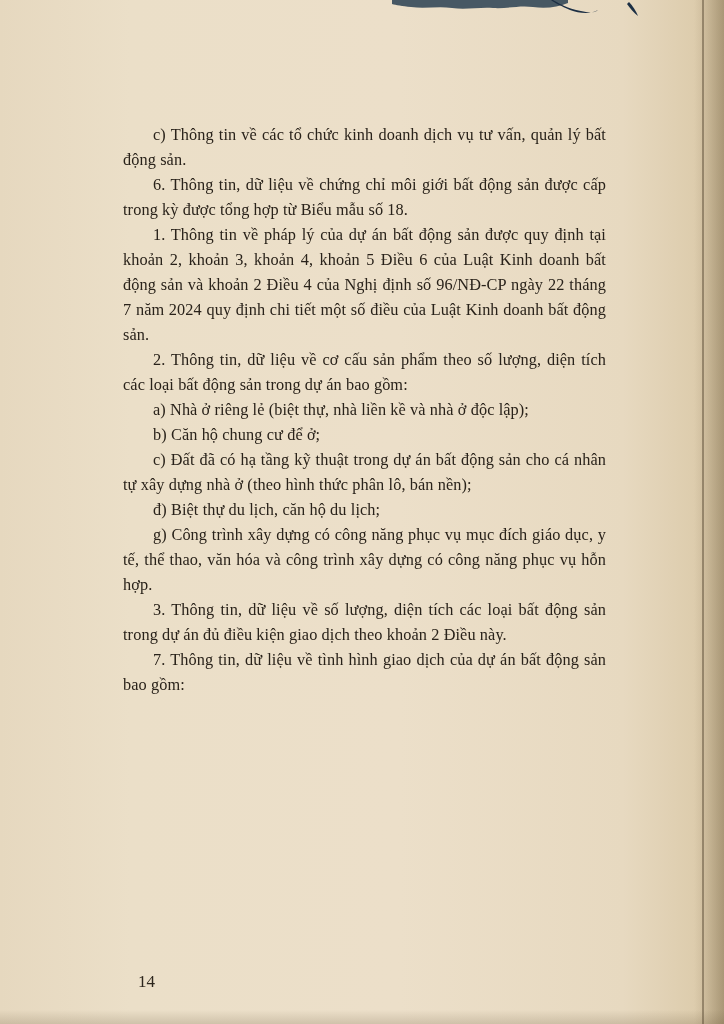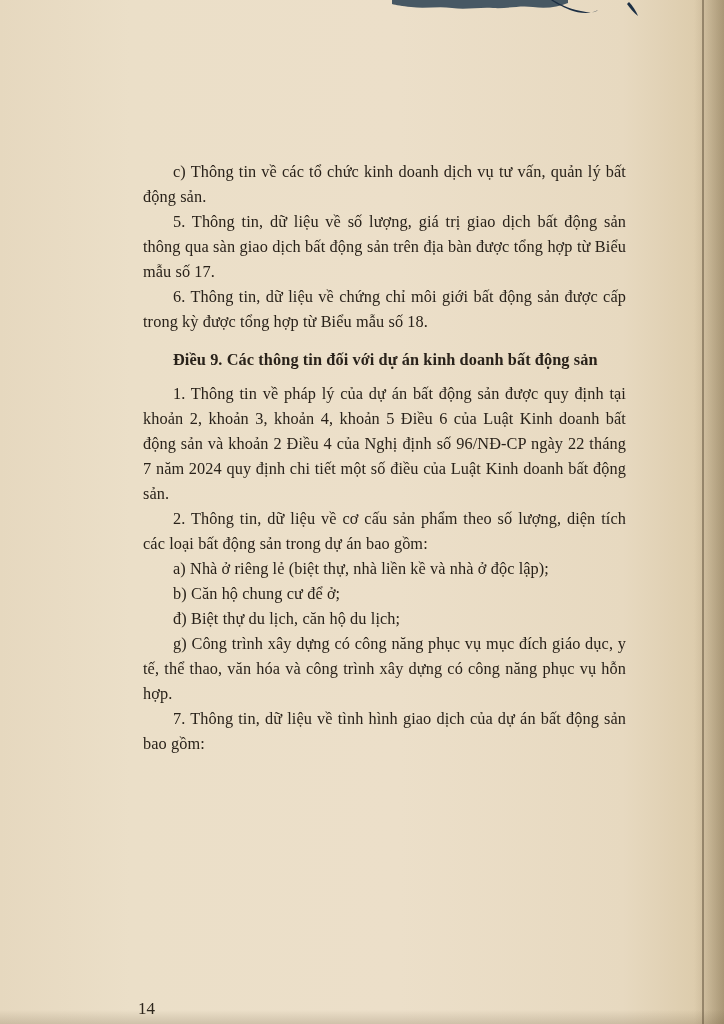--- a/index.html
+++ b/index.html
@@ -12,42 +12,41 @@
     width: 724px;
     height: 1024px;
     margin: 0 auto;
     overflow: hidden;
     background: linear-gradient(90deg, #e6d8bf 0%, #ebdfc8 18%, #ecdfc9 55%, #e7d9c0 86%, #dccbab 97%, #cdbb98 100%);
     font-family: "Liberation Serif", "DejaVu Serif", serif;
     color: #29221a;
   }
   .content {
     position: absolute;
-    left: 143px;
+    left: 123px;
     top: 122px;
     width: 483px;
     font-size: 16.3px;
     line-height: 25px;
     text-align: justify;
     letter-spacing: 0.1px;
-    margin-top: 37px;
   }
   .content p {
     margin: 0;
     text-indent: 30px;
   }
   .content p.heading {
     font-weight: bold;
     margin-top: 13px;
     margin-bottom: 9px;
   }
   .page-number {
     position: absolute;
     left: 138px;
-    top: 999px;
+    top: 972px;
     font-size: 17px;
     color: #2c251c;
   }
   .top-marks {
     position: absolute;
     top: 0;
     left: 0;
     pointer-events: none;
   }
   .edge-line {
@@ -81,29 +80,29 @@
 <div class="page">
 
   <svg class="top-marks" width="724" height="30" viewBox="0 0 724 30">
     <path d="M392,0 L568,0 L568,3 C558,7 546,9 533,7 C519,5 507,9 493,8 C479,7 466,10 452,8 C438,6 425,9 411,7 C402,6 396,5 392,4 Z" fill="#2a4152" opacity="0.85"></path>
     <path d="M553,0 C561,5 572,10 586,12 C592,13 596,12 598,10 C592,14 580,14 570,10 C561,6 555,3 551,0 Z" fill="#1c2f44"></path>
     <path d="M629,2 C633,6 636,11 638,16 C634,13 630,8 627,4 Z" fill="#1c2f44"></path>
   </svg>
 
   <div class="content">
     <p>c) Thông tin về các tổ chức kinh doanh dịch vụ tư vấn, quản lý bất động sản.</p>
-    <p>5. Thông tin, dữ liệu về số lượng, giá trị giao dịch bất động sản thông qua sàn giao dịch bất động sản trên địa bàn được tổng hợp từ Biểu mẫu số 17.</p>
     <p>6. Thông tin, dữ liệu về chứng chỉ môi giới bất động sản được cấp trong kỳ được tổng hợp từ Biểu mẫu số 18.</p>
-    <p class="heading">Điều 9. Các thông tin đối với dự án kinh doanh bất động sản</p>
     <p>1. Thông tin về pháp lý của dự án bất động sản được quy định tại khoản 2, khoản 3, khoản 4, khoản 5 Điều 6 của Luật Kinh doanh bất động sản và khoản 2 Điều 4 của Nghị định số 96/NĐ-CP ngày 22 tháng 7 năm 2024 quy định chi tiết một số điều của Luật Kinh doanh bất động sản.</p>
     <p>2. Thông tin, dữ liệu về cơ cấu sản phẩm theo số lượng, diện tích các loại bất động sản trong dự án bao gồm:</p>
     <p>a) Nhà ở riêng lẻ (biệt thự, nhà liền kề và nhà ở độc lập);</p>
     <p>b) Căn hộ chung cư để ở;</p>
+    <p>c) Đất đã có hạ tầng kỹ thuật trong dự án bất động sản cho cá nhân tự xây dựng nhà ở (theo hình thức phân lô, bán nền);</p>
     <p>đ) Biệt thự du lịch, căn hộ du lịch;</p>
     <p>g) Công trình xây dựng có công năng phục vụ mục đích giáo dục, y tế, thể thao, văn hóa và công trình xây dựng có công năng phục vụ hỗn hợp.</p>
+    <p>3. Thông tin, dữ liệu về số lượng, diện tích các loại bất động sản trong dự án đủ điều kiện giao dịch theo khoản 2 Điều này.</p>
     <p>7. Thông tin, dữ liệu về tình hình giao dịch của dự án bất động sản bao gồm:</p>
   </div>
 
   <div class="page-number">14</div>
 
   <div class="edge-line"></div>
   <div class="edge-shadow-right"></div>
   <div class="edge-shadow-bottom"></div>
 
 </div>

